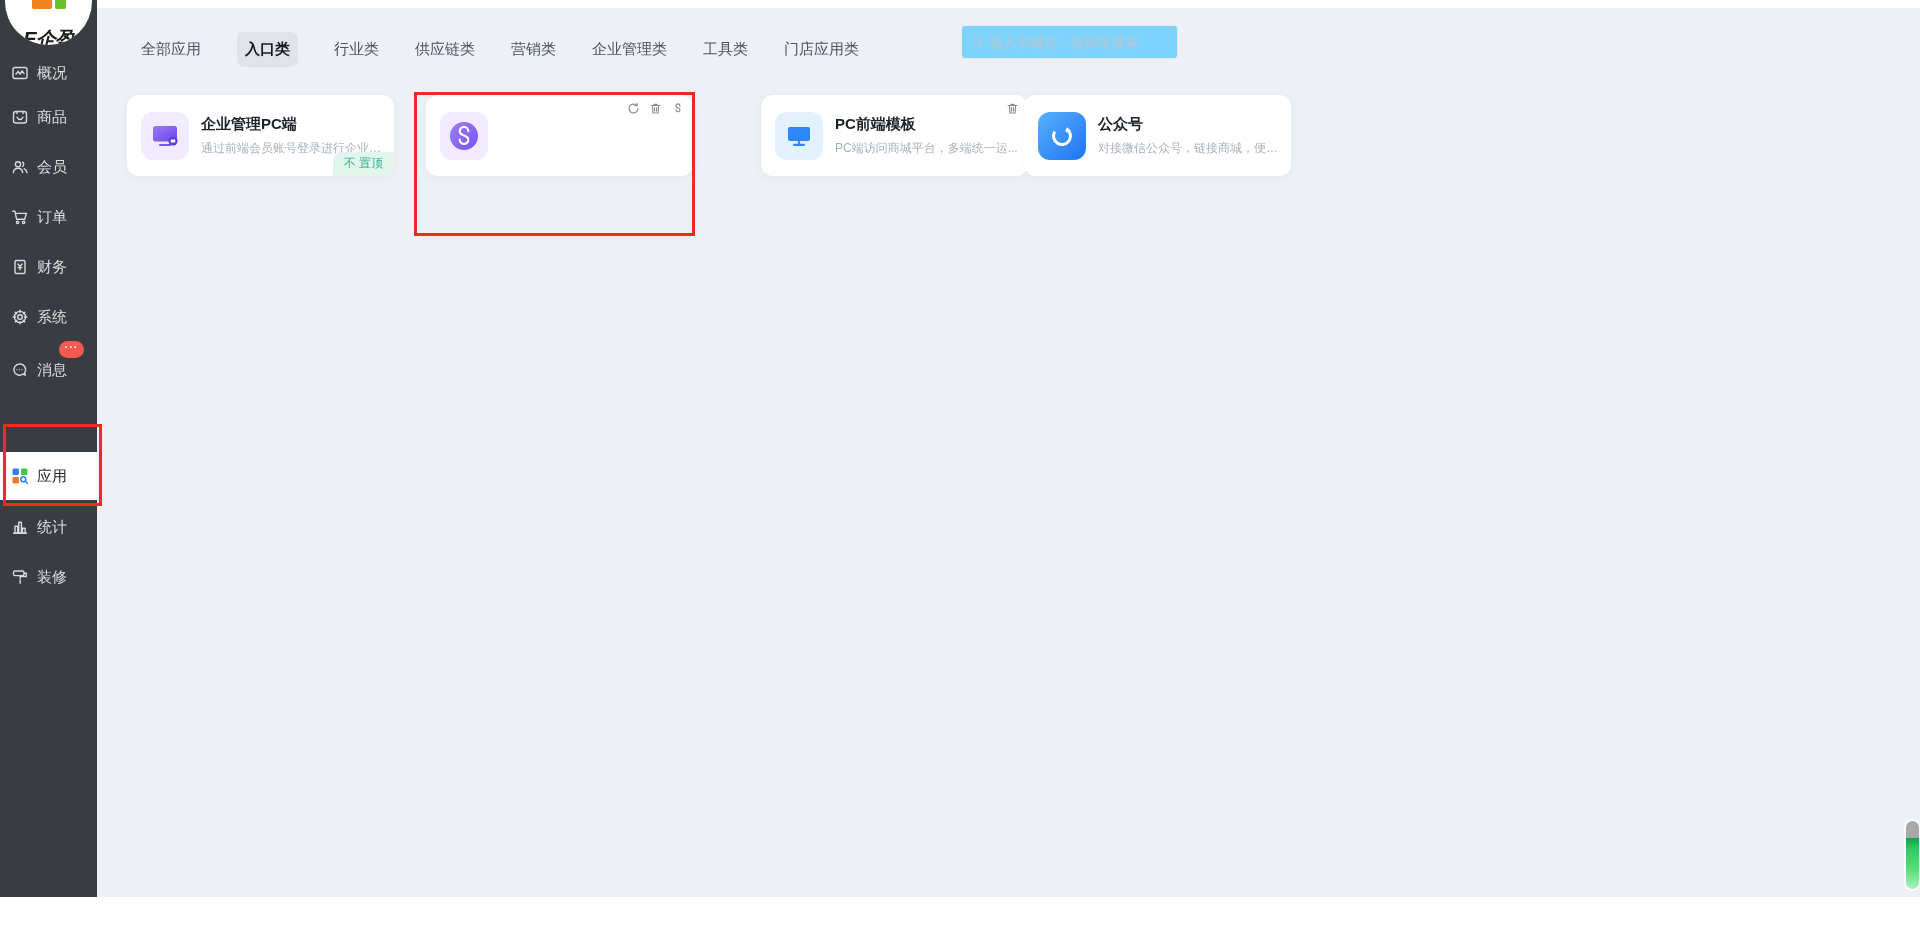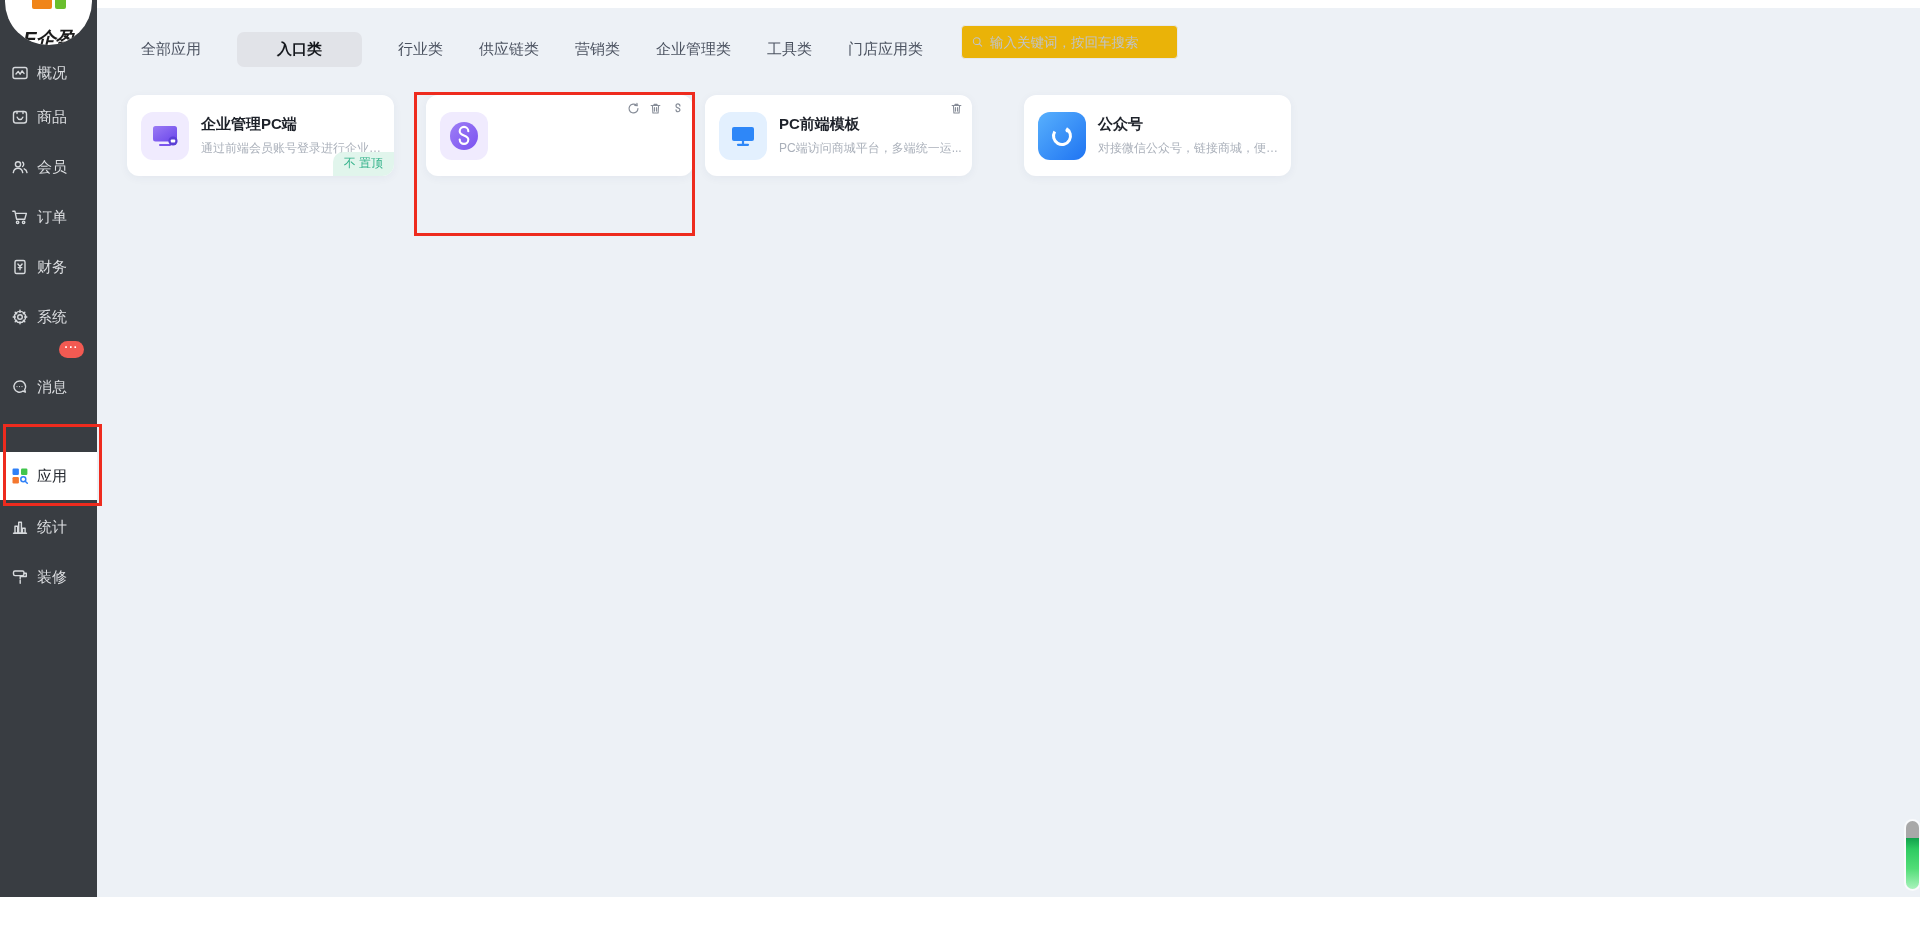--- a/index.html
+++ b/index.html
@@ -19,22 +19,22 @@
   .nav-item { position:absolute; left:0; width:97px; height:34px; display:flex; align-items:center; padding-left:11px; gap:8px; color:#dcdee1; font-size:15px; cursor:pointer; }
   .nav-item svg { flex:none; }
   .active-row { position:absolute; left:0; top:452px; width:97px; height:48px; background:#ffffff; }
   .nav-item.active { color:#23272e;text-align:right; }
   .msg-badge { position:absolute; left:59px; top:341px; width:25px; height:17px; background:#f25a52; border-radius:9px; color:#ffffff; font-size:11px; line-height:13px; text-align:center; font-weight:bold; letter-spacing:1px; }
   
   .main { position:absolute; left:97px; top:0; width:1823px; height:931px; background:#ffffff; }
   .panel { position:absolute; left:0; top:8px; width:1823px; height:889px; background:#edf1f6; }
   .tabs { position:absolute; left:44px; top:30px; height:38px; display:flex; align-items:center; gap:36px; font-size:15px; color:#4c5361; }
   .tab { cursor:pointer; white-space:nowrap; }
-  .tab.active { background:#e1e3e8; color:#15181d; font-weight:bold; padding:8px 40px; border-radius:7px; }
-  .search { position:absolute; left:864px; top:25px; width:217px; height:34px; background:#eab308; border:1px solid #e6e8ec; border-radius:4px; display:flex; align-items:center; padding:0 10px; gap:7px; }
+  .tab.active { background:#e1e3e8; color:#15181d; font-weight:bold; padding:8px 8px; border-radius:7px; }
+  .search { position:absolute; left:864px; top:25px; width:217px; height:34px; background:#7dd3fc; border:1px solid #e6e8ec; border-radius:4px; display:flex; align-items:center; padding:0 10px; gap:7px; }
   .search input { border:none; outline:none; flex:1; font-size:13.5px; color:#555; background:transparent; font-family:inherit; }
   .search input::placeholder { color:#bfc4cd; }
   
   .card { position:absolute; top:95px; width:267px; height:81px; background:#ffffff; border-radius:12px; box-shadow:0 2px 10px rgba(40,60,90,0.05); display:flex; align-items:center; padding:16px 14px; gap:12px; cursor:pointer; }
   .card-icon { width:48px; height:48px; border-radius:12px; flex:none; display:flex; align-items:center; justify-content:center; }
   .ci-lav  { background:#f0ebfe; }
   .ci-blue { background:#e3f0fe; }
   .ci-bluegrad { background:linear-gradient(135deg,#58b0fd,#1f74f2); }
   .card-title { font-size:15px; font-weight:bold; color:#1d2129; margin-bottom:6px; white-space:nowrap; }
   .card-desc { font-size:12px; color:#aab0ba; max-width:186px; white-space:nowrap; overflow:hidden; text-overflow:ellipsis; }
@@ -101,21 +101,21 @@
 
   <div class="nav-item" style="top:300px">
     <svg width="18" height="18" viewBox="0 0 18 18" fill="none" stroke="#d7dadd" stroke-width="1.4" stroke-linecap="round" stroke-linejoin="round">
         <circle cx="9" cy="9" r="2.3"></circle>
         <circle cx="9" cy="9" r="5.6"></circle>
         <path d="M9 2.2v2.2M9 13.6v2.2M2.2 9h2.2M13.6 9h2.2M4.2 4.2l1.5 1.5M12.3 12.3l1.5 1.5M13.8 4.2l-1.5 1.5M5.7 12.3l-1.5 1.5"></path>
       </svg>
     <span>系统</span>
   </div>
 
-  <div class="nav-item" style="top:370px">
+  <div class="nav-item" style="top:353px">
     <svg width="18" height="18" viewBox="0 0 18 18" fill="none" stroke="#d7dadd" stroke-width="1.4" stroke-linecap="round" stroke-linejoin="round">
         <path d="M8.5 3a5.6 5.6 0 1 0 3.5 10l2.4 1.1-.7-2.6A5.6 5.6 0 0 0 8.5 3z"></path>
         <circle cx="6" cy="8.6" r="0.6" fill="#d7dadd" stroke="none"></circle>
         <circle cx="8.5" cy="8.6" r="0.6" fill="#d7dadd" stroke="none"></circle>
         <circle cx="11" cy="8.6" r="0.6" fill="#d7dadd" stroke="none"></circle>
       </svg>
     <span>消息</span>
   </div>
   <div class="msg-badge">···</div>
 
@@ -221,21 +221,21 @@
         </svg>
       <svg width="13" height="13" viewBox="0 0 14 14" fill="none" stroke="#878d98" stroke-width="1.2" stroke-linecap="round" stroke-linejoin="round">
           <path d="M2.3 3.8h9.4M5.4 3.8V2.5h3.2v1.3M3.7 3.8l.5 8h5.6l.5-8M5.9 6v3.8M8.1 6v3.8"></path>
         </svg>
       <svg width="13" height="13" viewBox="0 0 14 14" fill="none" stroke="#878d98" stroke-width="1.3" stroke-linecap="round">
           <path d="M9.6 4.2a2.1 2.1 0 0 0-4.2 0c0 1.2.9 1.7 2.1 2.1 1.2.4 2.1.9 2.1 2.1a2.1 2.1 0 0 1-4.2 0"></path>
         </svg>
     </div>
   </div>
 
-  <div class="card" style="left:608px">
+  <div class="card" style="left:664px">
     <div class="card-icon ci-blue">
       <svg width="44" height="44" viewBox="0 0 44 44" fill="none">
           <rect x="11" y="13" width="22" height="14" rx="2" fill="#2e87f8"></rect>
           <path d="M22 27v3.3M17 30.8h10" stroke="#2e87f8" stroke-width="2.2" stroke-linecap="round"></path>
         </svg>
     </div>
     <div>
       <div class="card-title">PC前端模板</div>
       <div class="card-desc">PC端访问商城平台，多端统一运...</div>
     </div>

